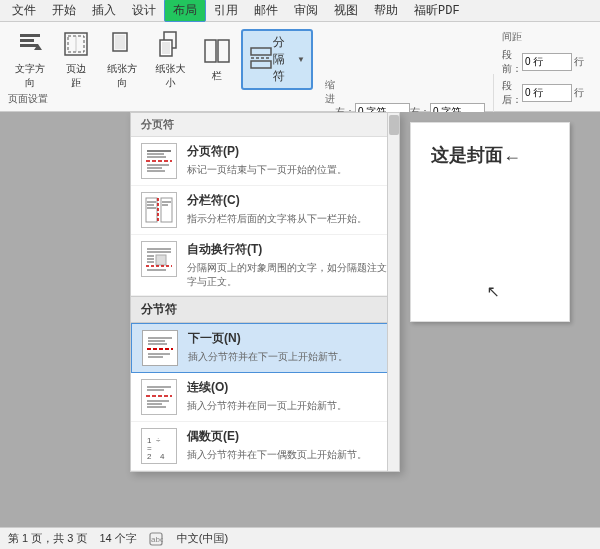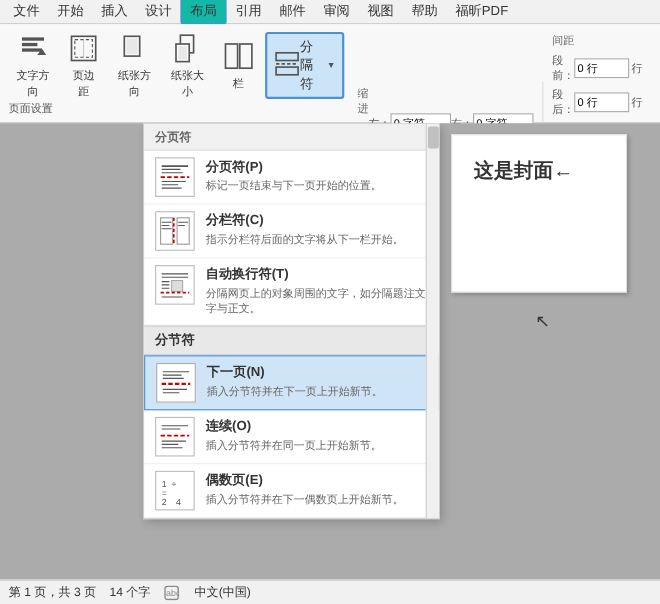--- a/index.html
+++ b/index.html
@@ -14,30 +14,31 @@
     }
 
     
     .menu-bar {
       display: flex;
       background: #f1f1f1;
       padding: 4px 4px;
       border-bottom: 1px solid #ccc;
       align-items: center;
       height: 22px;
+      font-family: Liberation Mono, monospace;
     }
     .menu-item {
       padding: 2px 8px;
       font-size: 12px;
       cursor: pointer;
       color: #333;
       border-radius: 2px;
     }
     .menu-item.active {
-      background: #14b8a6;
+      background: #22c55e;
       border: 1px solid #4a90d9;
     }
 
     
     .ribbon {
       background: #f8f8f8;
       border-bottom: 1px solid #ccc;
       padding: 4px 8px;
       display: flex;
       align-items: flex-start;
@@ -192,21 +193,21 @@
       position: relative;
       overflow: hidden;
     }
 
     
     .page {
       position: absolute;
       right: 30px;
       top: 10px;
       width: 160px;
-      height: 144px;
+      height: 200px;
       background: white;
       border: 1px solid #ddd;
       box-shadow: 2px 2px 4px rgba(0,0,0,0.2);
       padding: 20px;
       font-size: 18px;
       color: #333;
     }
 
     
     .status-bar {

